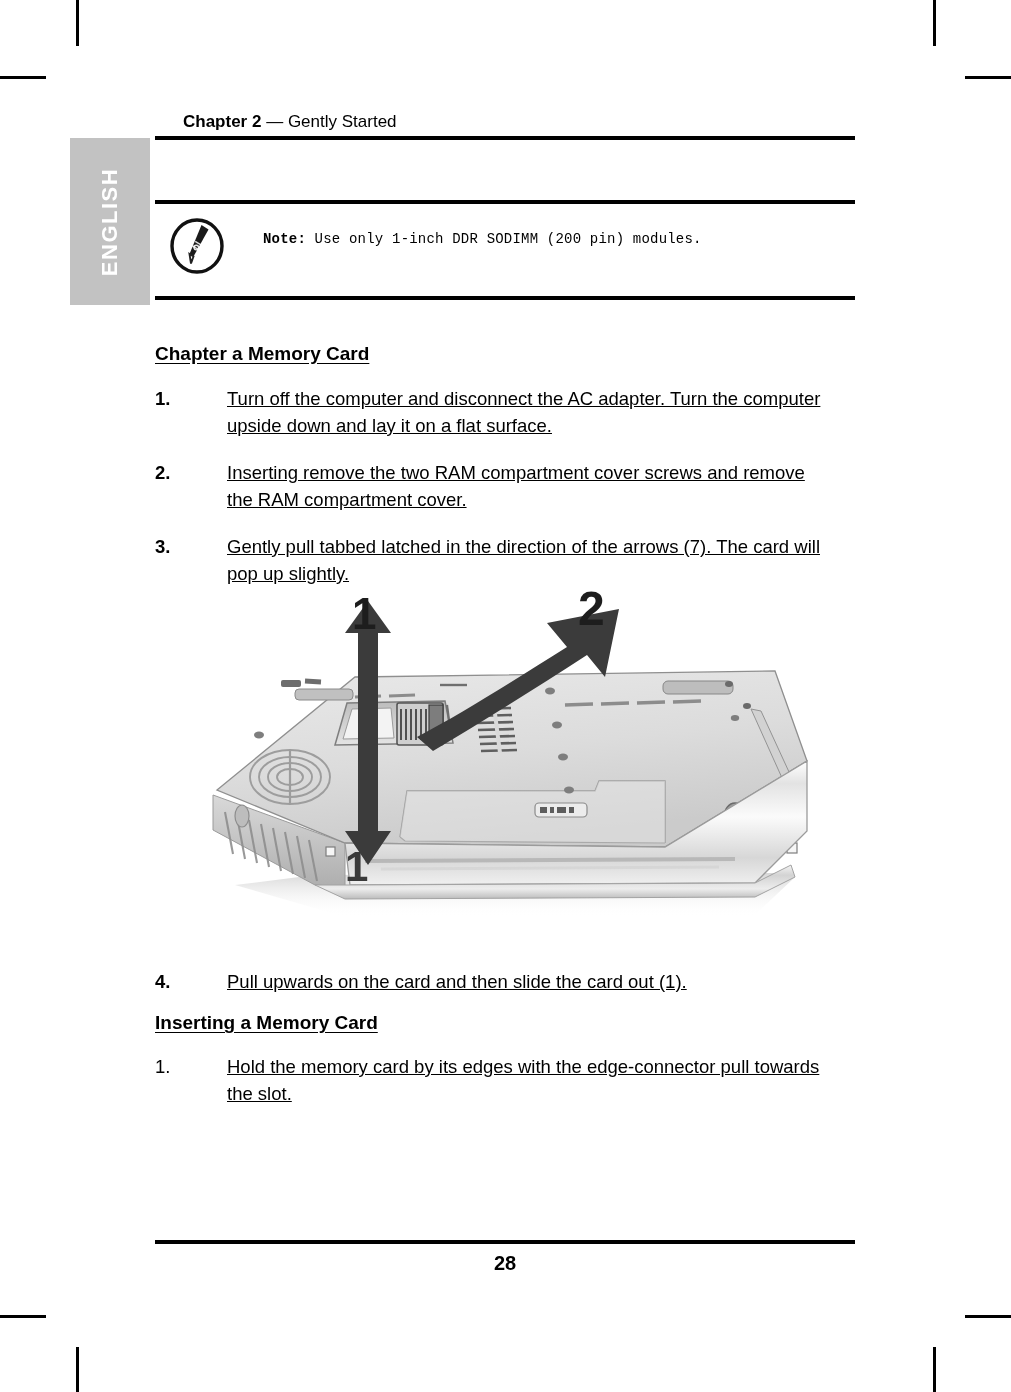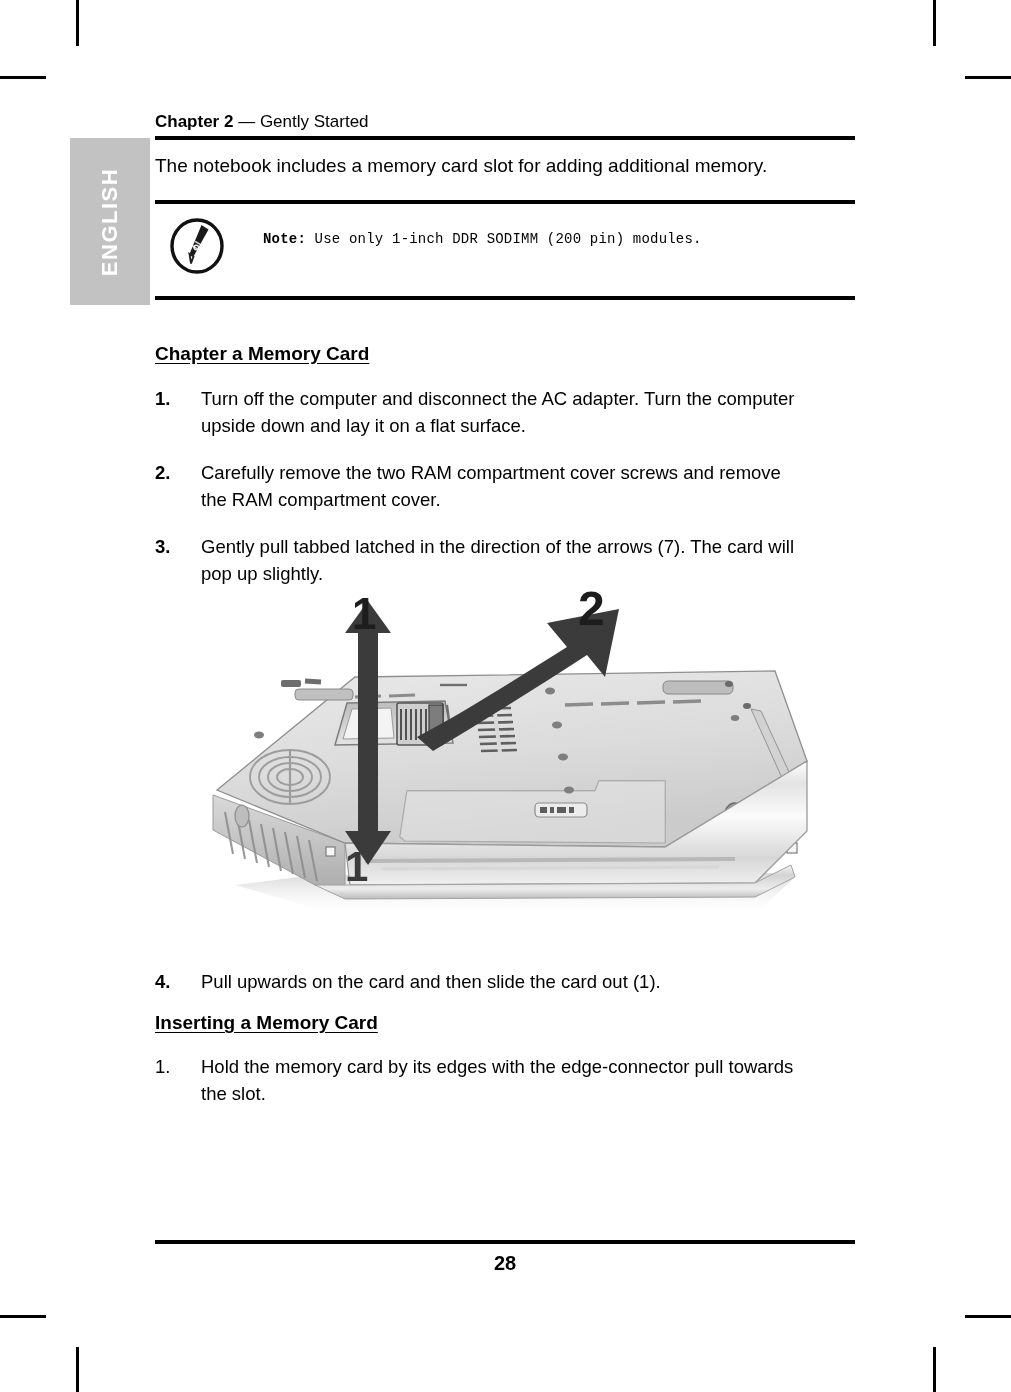--- a/index.html
+++ b/index.html
@@ -51,21 +51,21 @@
   }
 
   
   #chapter-head {
     position: absolute;
     left: 155px;
     top: 112px;
     font-size: 17px;
     white-space: nowrap;
   }
-  #chapter-head .chap-num { font-weight: bold; }
+  #chapter-head .chap-num { font-weight: bold; margin-left: 28px; }
 
   .rule {
     position: absolute;
     left: 155px;
     width: 700px;
     height: 4px;
     background: #000000;
   }
   #rule-top    { top: 136px; }
   #rule-mid    { top: 200px; }
@@ -131,22 +131,23 @@
   }
   .step .num {
     position: absolute;
     left: 0;
     top: 0;
     width: 44px;
   }
   .step .num.bold { font-weight: bold; }
   .step .body {
     display: block;
-    margin-left: 46px;
+    margin-left: 72px;
     width: 600px;
+    text-decoration: underline;
   }
   #step-1 { top: 385px; }
   #step-2 { top: 459px; }
   #step-3 { top: 533px; }
   #step-4 { top: 968px; }
   #step-i1 { top: 1053px; }
 
   
   #illustration {
     position: absolute;
@@ -185,21 +186,20 @@
   <div id="lang-tab">
     <span id="lang-tab-label">ENGLISH</span>
   </div>
 
   <div id="chapter-head">
     <span class="chap-num">Chapter 2</span><span> — </span><span>Gently Started</span>
   </div>
 
   <div id="rule-top" class="rule"></div>
 
-  <div id="intro-text">The notebook includes a memory card slot for adding additional memory.</div>
 
   <div id="rule-mid" class="rule"></div>
 
   <div id="note-block">
     <span id="note-icon">
       <svg width="60" height="60" viewBox="0 0 60 60" xmlns="http://www.w3.org/2000/svg">
         <ellipse cx="30" cy="30" rx="25" ry="26" fill="none" stroke="#111111" stroke-width="3.4"></ellipse>
         <path d="M34.5 9 L41.5 13.5 L26.5 40.5 L22.5 38 Z" fill="#1a1a1a"></path>
         <path d="M22.5 38 L26.5 40.5 L24 47.5 Z" fill="none" stroke="#222222" stroke-width="1.9"></path>
         <path d="M23.2 43.2 L25.6 44.6" stroke="#222222" stroke-width="1.6"></path>
@@ -217,21 +217,21 @@
 
   <div id="heading-removing" class="section-heading">Chapter a Memory Card</div>
 
   <div id="step-1" class="step">
     <span class="num bold">1.</span>
     <span class="body">Turn off the computer and disconnect the AC adapter. Turn the computer upside down and lay it on a flat surface.</span>
   </div>
 
   <div id="step-2" class="step">
     <span class="num bold">2.</span>
-    <span class="body">Carefully remove the two RAM compartment cover screws and remove the RAM compartment cover.</span>
+    <span class="body">Inserting remove the two RAM compartment cover screws and remove the RAM compartment cover.</span>
   </div>
 
   <div id="step-3" class="step">
     <span class="num bold">3.</span>
     <span class="body">Gently pull tabbed latched in the direction of the arrows (7).  The card will pop up slightly.</span>
   </div>
 
   <div id="illustration">
     <svg width="625" height="375" viewBox="0 0 625 375" xmlns="http://www.w3.org/2000/svg">
       <defs>

